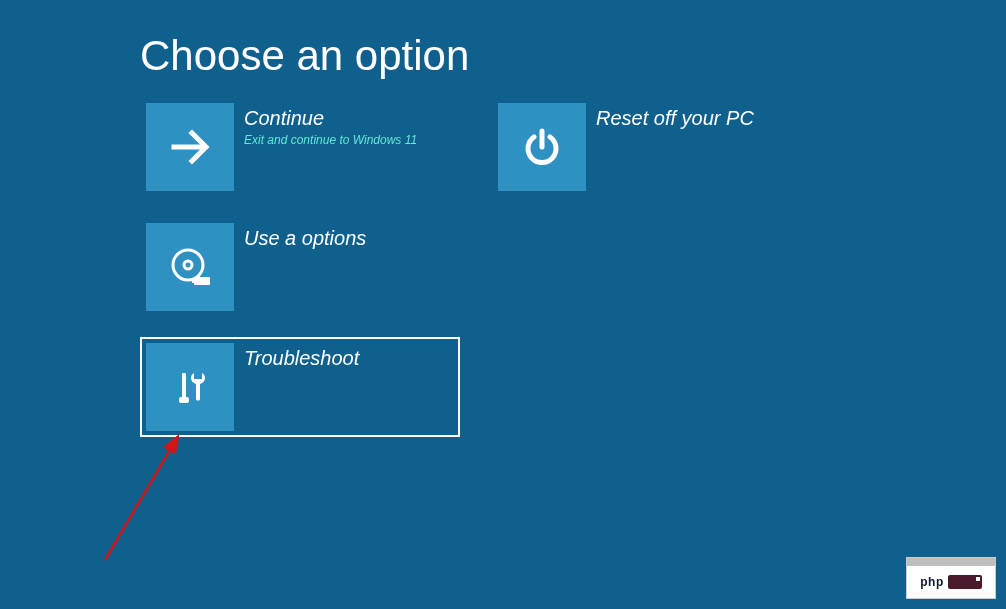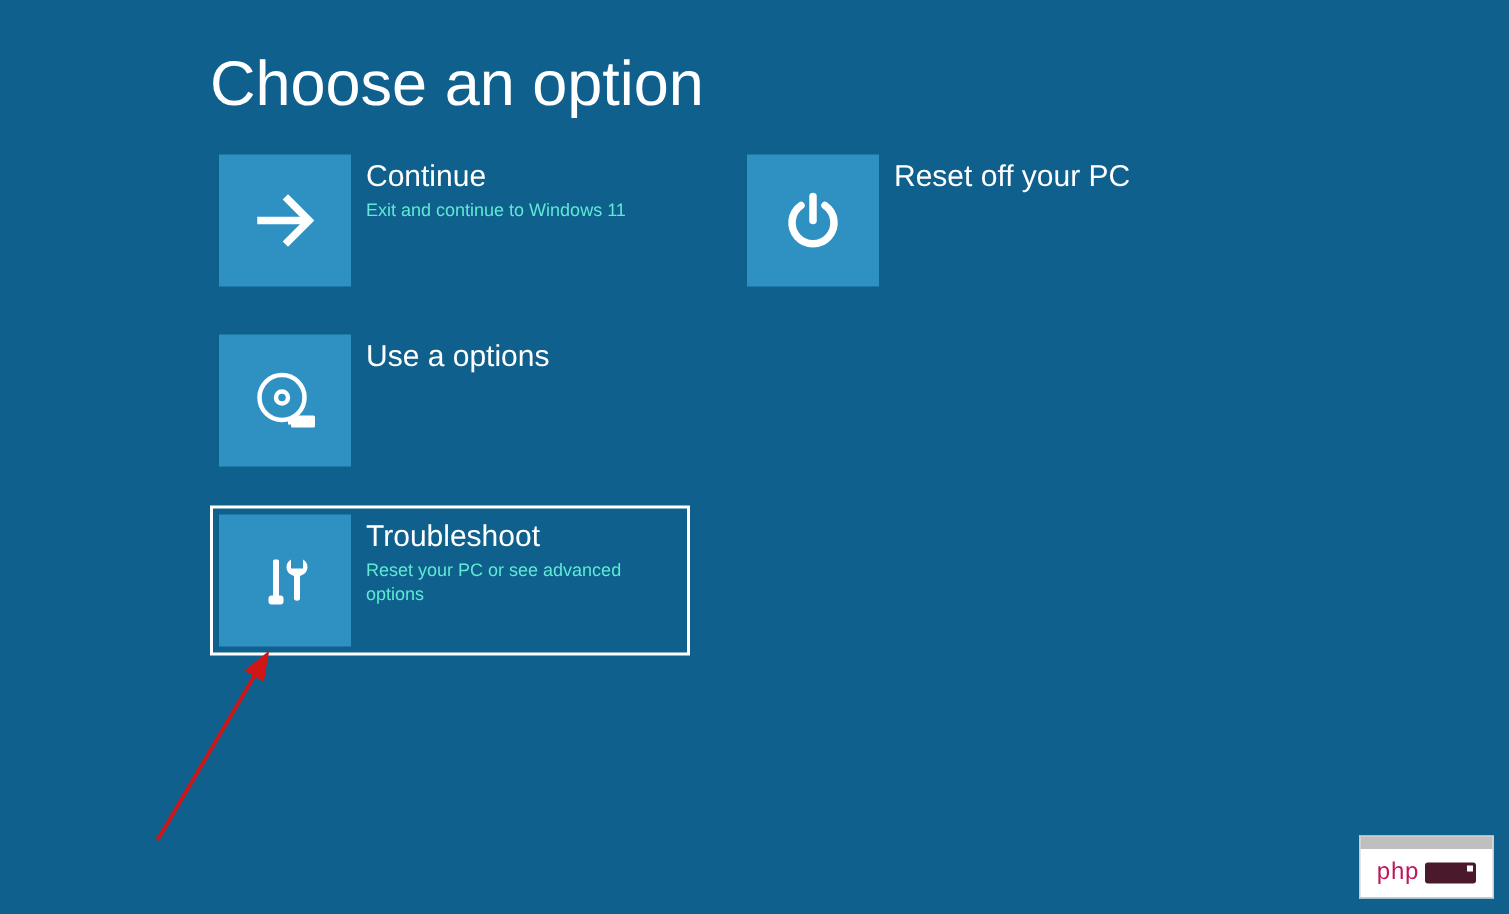--- a/index.html
+++ b/index.html
@@ -16,20 +16,21 @@
   .title {
     font-size: 42px;
     font-weight: 300;
     letter-spacing: 0px;
     margin-bottom: 17px;
   }
   .options-grid {
     display: flex;
     flex-direction: row;
     gap: 32px;
+    font-style: italic;
   }
   .col {
     display: flex;
     flex-direction: column;
     gap: 20px;
     width: 320px;
   }
   .option {
     display: flex;
     flex-direction: row;
@@ -90,24 +91,24 @@
     background: #bfbfbf;
   }
   .watermark .body {
     flex: 1;
     display: flex;
     align-items: center;
     justify-content: center;
     gap: 4px;
   }
   .watermark .php {
-    color: #be185d;
+    color: #0f172a;
     font-family: Arial, sans-serif;
-    font-weight: normal;
-    font-size: 16px;
+    font-weight: bold;
+    font-size: 12px;
     letter-spacing: 0.5px;
   }
   .watermark .pill {
     width: 34px;
     height: 14px;
     background: #4a1a2c;
     border-radius: 2px;
     position: relative;
   }
   .watermark .pill::after {
@@ -160,21 +161,20 @@
         <div class="tile">
           <svg width="48" height="48" viewBox="0 0 48 48" fill="#ffffff">
             <rect x="16" y="10" width="4" height="26" rx="1"></rect>
             <rect x="13" y="34" width="10" height="6" rx="2"></rect>
             <path d="M30 8 a5 5 0 0 0 0 10 v0 h2 v-4 l4 0 v4 h-1 a5 5 0 0 0 0 -10 z" fill="none"></path>
             <path d="M28 10 c-2 1 -3 3 -3 5 c0 3 2 5 5 6 v15 c0 2 4 2 4 0 v-15 c3 -1 5 -3 5 -6 c0 -2 -1 -4 -3 -5 v6 h-8 z"></path>
           </svg>
         </div>
         <div class="text">
           <div class="opt-title">Troubleshoot</div>
-          <div class="opt-desc">Reset your PC or see advanced options</div>
         </div>
       </div>
 
     </div>
 
     <div class="col">
       <div class="option">
         <div class="tile">
           <svg width="48" height="48" viewBox="0 0 48 48">
             <g stroke="#ffffff" stroke-width="5" fill="none" stroke-linecap="round">

